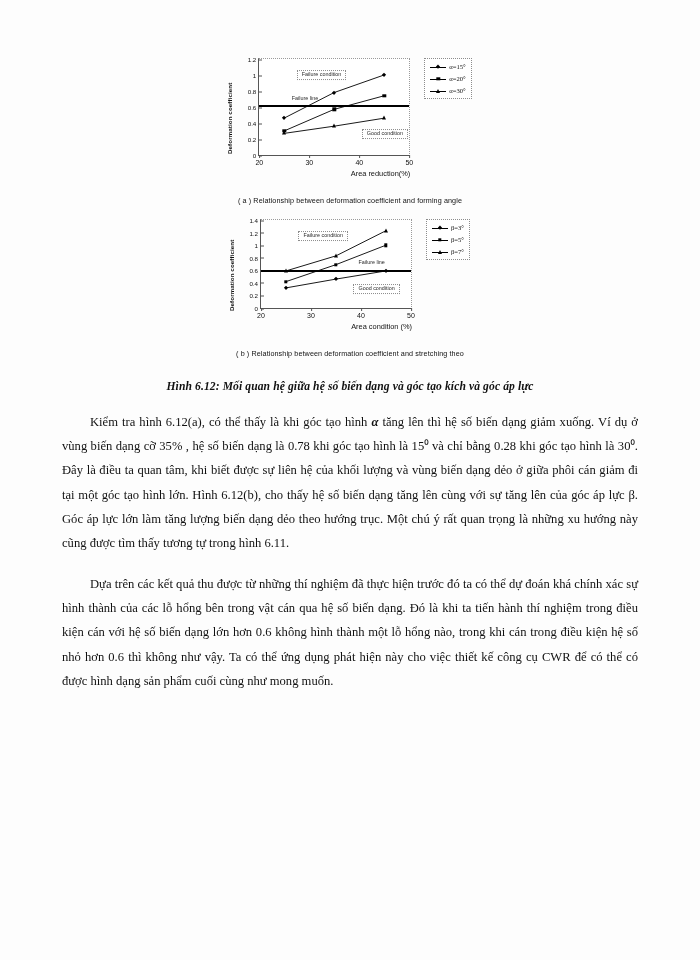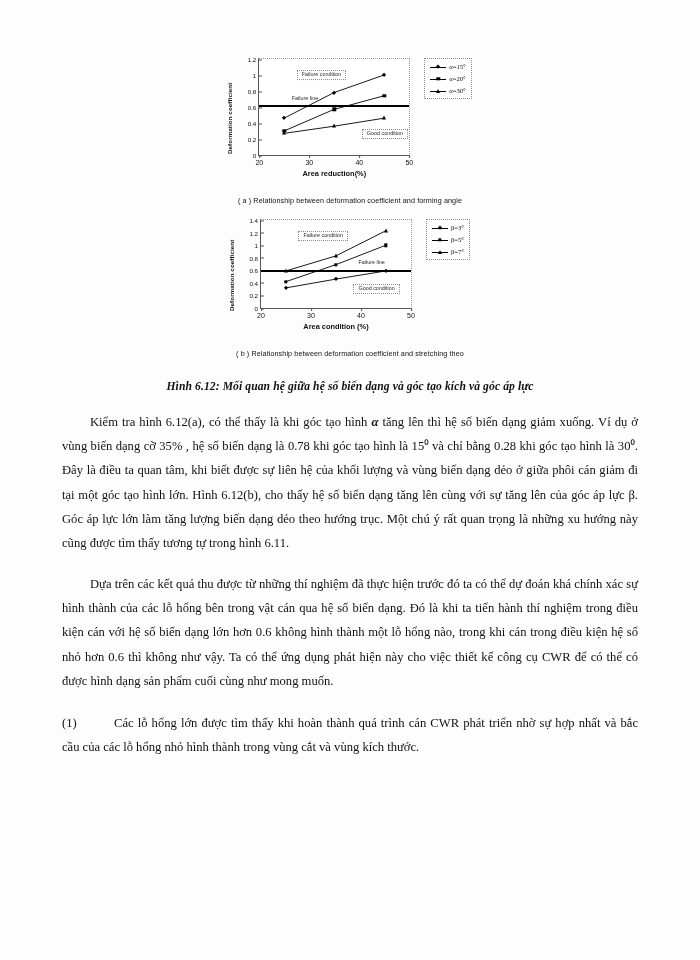--- a/index.html
+++ b/index.html
@@ -101,24 +101,24 @@
   .xtick::before {
     content: "";
     position: absolute;
     left: 50%;
     top: 0;
     width: 1px;
     height: 3px;
     background: #555;
   }
   .xlab {
-    text-align: center;
+    text-align: right;
     font-family: "Liberation Sans", sans-serif;
     font-size: 7.4px;
-    font-weight: bold;
+    font-weight: normal;
     color: #111;
     margin-top: 13px;
   }
   .annot {
     position: absolute;
     font-family: "Liberation Sans", sans-serif;
     font-size: 5.4px;
     color: #2a2a2a;
     border: 1px dotted #8c8c8c;
     padding: 1px 4px;
@@ -392,17 +392,14 @@
 
   <p class="body">
     <span>Kiểm tra hình 6.12(a), có thể thấy là khi góc tạo hình</span>
     <span class="alpha-bold">α</span>
     <span>tăng lên thì hệ số biến dạng giảm xuống. Ví dụ ở vùng biến dạng cỡ 35% , hệ số biến dạng là 0.78 khi góc tạo hình là 15⁰ và chỉ bằng 0.28 khi góc tạo hình là 30⁰. Đây là điều ta quan tâm, khi biết được sự liên hệ của khối lượng và vùng biến dạng dẻo ở giữa phôi cán giảm đi tại một góc tạo hình lớn. Hình 6.12(b), cho thấy hệ số biến dạng tăng lên cùng với sự tăng lên của góc áp lực β. Góc áp lực lớn làm tăng lượng biến dạng dẻo theo hướng trục. Một chú ý rất quan trọng là những xu hướng này cũng được tìm thấy tương tự trong hình 6.11.</span>
   </p>
 
   <p class="body">Dựa trên các kết quả thu được từ những thí nghiệm đã thực hiện trước đó ta có thể dự đoán khá chính xác sự hình thành của các lỗ hổng bên trong vật cán qua hệ số biến dạng. Đó là khi ta tiến hành thí nghiệm trong điều kiện cán với hệ số biến dạng lớn hơn 0.6 không hình thành một lỗ hổng nào, trong khi cán trong điều kiện hệ số nhỏ hơn 0.6 thì không như vậy. Ta có thể ứng dụng phát hiện này cho việc thiết kế công cụ CWR để có thể có được hình dạng sản phẩm cuối cùng như mong muốn.</p>
 
 
-  <div class="numbered">
-    <span class="num">(1)</span><span>Các lỗ hổng lớn được tìm thấy khi hoàn thành quá trình cán CWR phát triển nhờ sự hợp nhất và bắc cầu của các lỗ hổng nhỏ hình thành trong vùng cắt và vùng kích thước.</span>
-  </div>
 
 </div>
 
 </body></html>

